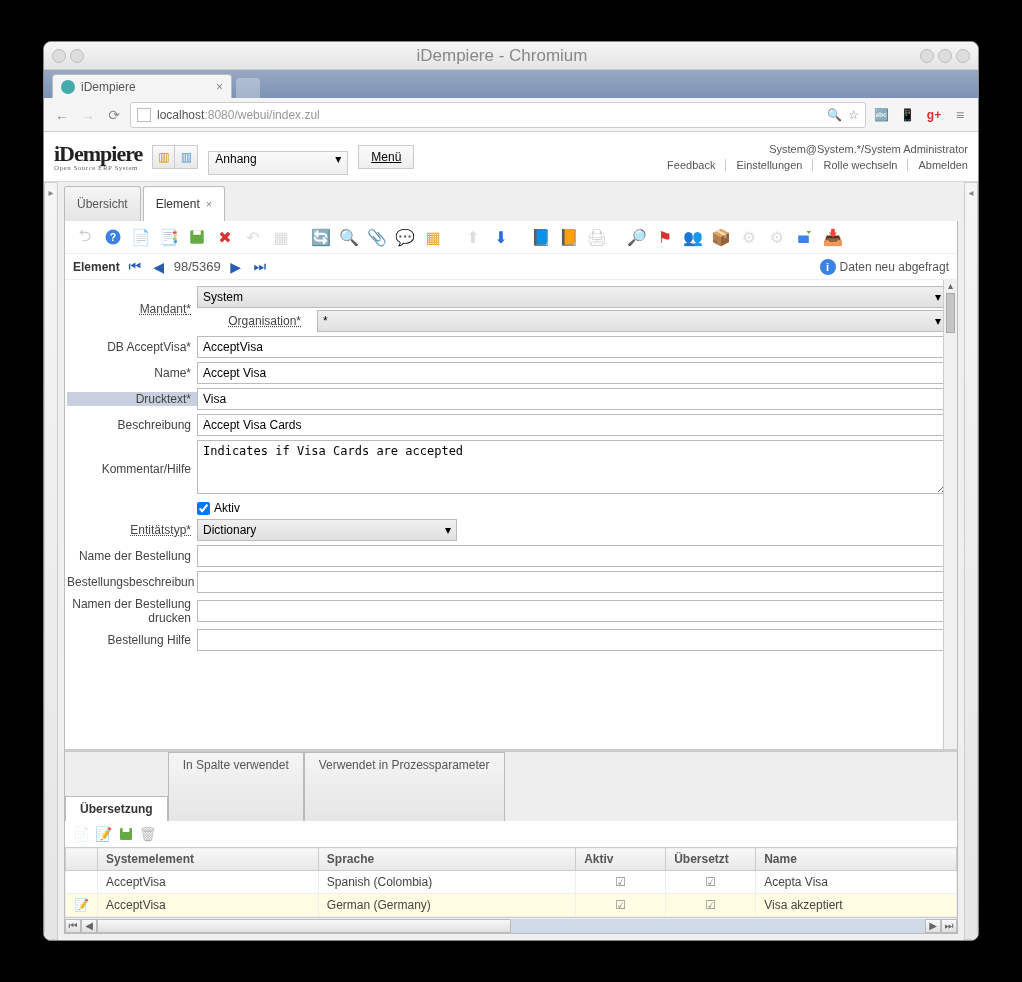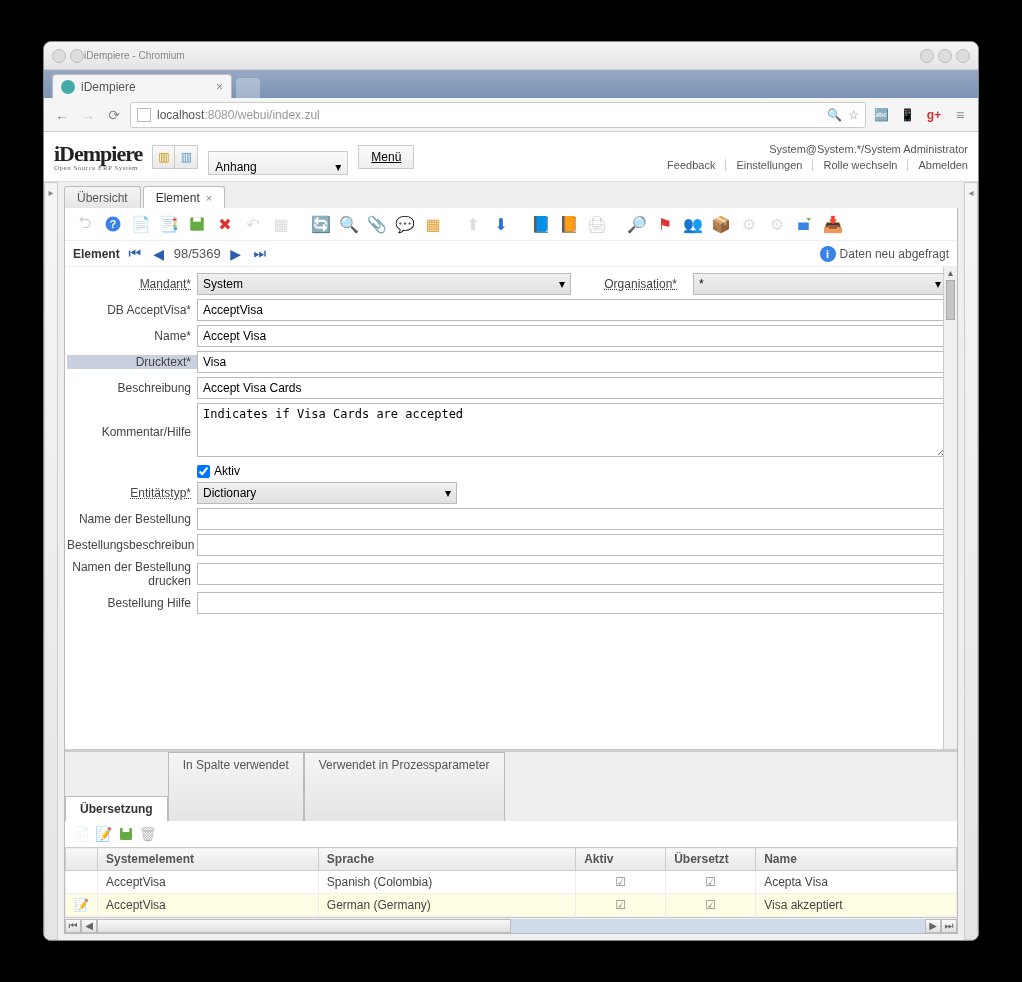--- a/index.html
+++ b/index.html
@@ -31,21 +31,21 @@
     align-items: center;
     padding: 0 8px;
     color: #888;
     border-bottom: 1px solid #ccc;
   }
   .titlebar .decor { display: flex; gap: 4px; }
   .titlebar .decor span {
     width: 14px; height: 14px; border-radius: 50%;
     background: #ddd; border:1px solid #bbb;
   }
-  .titlebar .title { flex:1; font-size: 10px; color:#888; }
+  .titlebar .title { flex:1; text-align: center; font-size: 17px; color:#888; }
   .titlebar .right { display:flex; gap:4px; }
   .titlebar .right span { width:14px;height:14px;border-radius:50%;background:#ddd;border:1px solid #bbb; }
   .tabstrip {
     height: 28px;
     background: linear-gradient(#97a8c2, #7b93b5);
     display: flex;
     align-items: flex-end;
     padding-left: 8px;
   }
   .browser-tab {
@@ -87,38 +87,38 @@
   .app-header {
     display:flex; align-items:center; padding:6px 10px; gap:10px;
     border-bottom:1px solid #ddd;
   }
   .logo { font-family: Georgia, serif; }
   .logo .big { font-weight:bold; font-size:22px; letter-spacing:-1px; color:#222; }
   .logo .sub { font-size:7px; color:#666; letter-spacing:0.5px; display:block; margin-top:-3px; }
   .hdr-icons { display:flex; border:1px solid #ccc; }
   .hdr-icons span { width:22px;height:22px;display:flex;align-items:center;justify-content:center;background:linear-gradient(#fafafa,#e8e8e8);border-right:1px solid #ccc; }
   .hdr-icons span:last-child{border-right:none;}
-  .hdr-select { width:140px;height:24px;border:1px solid #ccc;background:linear-gradient(#fafafa,#eee);display:flex;align-items:flex-end;padding:0 6px;justify-content:space-between;margin-top:13px; }
+  .hdr-select { width:140px;height:24px;border:1px solid #ccc;background:linear-gradient(#fafafa,#eee);display:flex;align-items:flex-start;padding:0 6px;justify-content:space-between;margin-top:13px; }
   .hdr-btn { height:24px;padding:0 12px;border:1px solid #ccc;background:linear-gradient(#fafafa,#eee);display:flex;align-items:center;text-decoration:underline; }
   .hdr-right { margin-left:auto; text-align:right; font-size:11px; color:#555; }
   .hdr-right .links { margin-top:4px; display:flex; gap:0; }
   .hdr-right .links span { padding:0 10px; border-right:1px solid #ccc; color:#555; cursor:pointer; }
   .hdr-right .links span:last-child{border:none;padding-right:0;}
   .workspace { flex:1; display:flex; overflow:hidden; }
   .collapse-handle {
     width:14px; background:linear-gradient(#f5f5f5,#e5e5e5);
     border:1px solid #ccc; display:flex;align-items:flex-start;justify-content:center;
     padding-top:4px;color:#888;font-size:10px;cursor:pointer;
   }
   .main { flex:1; display:flex; flex-direction:column; background:#efefef; overflow:hidden; }
   .window-tabs { display:flex; padding:4px 6px 0; gap:2px; background:#efefef; }
   .wtab {
     padding:4px 12px; background:linear-gradient(#f5f5f5,#e5e5e5);
     border:1px solid #bbb; border-bottom:none; border-radius:3px 3px 0 0;
-    font-size:12px; color:#555; display:flex;align-items:center;gap:6px;height:22px;
+    font-size:12px; color:#555; display:flex;align-items:center;gap:6px;height:35px;
   }
   .wtab.active { background:#fff; font-weight:normal; color:#333; }
   .wtab .x { color:#888;cursor:pointer;font-size:11px; }
   .content {
     flex:1; background:#fff; border:1px solid #bbb; margin:0 6px 6px;
     border-top:none; display:flex; flex-direction:column; overflow:hidden;
   }
   .toolbar { display:flex; gap:4px; padding:4px 8px; align-items:center; border-bottom:1px solid #eee; flex-wrap:wrap; }
   .toolbar .ticon {
     width:24px;height:24px;display:flex;align-items:center;justify-content:center;
@@ -143,21 +143,21 @@
   .row .field { flex:1; }
   .row input[type=text], .row textarea {
     width:100%; border:1px solid #bbb; padding:3px 5px; font-size:12px;
     background:#fff;
   }
   .row .sel {
     border:1px solid #bbb; background:linear-gradient(#fafafa,#e8e8e8);
     padding:3px 5px; display:flex; justify-content:space-between; align-items:center;
   }
   .row .sel.ro { background:linear-gradient(#f0f0f0,#e0e0e0); }
-  .row .half { display:flex; gap:2px; }
+  .row .half { display:flex; gap:2px;flex-direction:column; }
   .row .half > div { flex:1; display:flex; align-items:center; }
   .row .half label { width:120px; text-align:right;padding-right:16px; }
   .row textarea { height:54px; resize:both; }
   .cb { display:flex;align-items:center;gap:4px; }
   .detail {
     border-top:3px solid #ccc; display:flex;flex-direction:column;
   }
   .dtabs { display:flex; background:#eee; }
   .dtab { padding:5px 14px; border:1px solid #bbb; background:linear-gradient(#f5f5f5,#e5e5e5);font-size:12px;color:#555;border-bottom:none;cursor:pointer; }
   .dtab.active { background:#fff; font-weight:bold; color:#333;margin-top:44px; }

